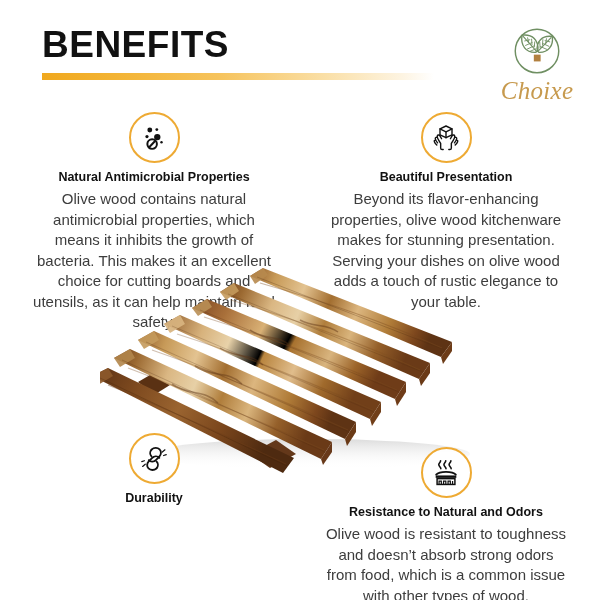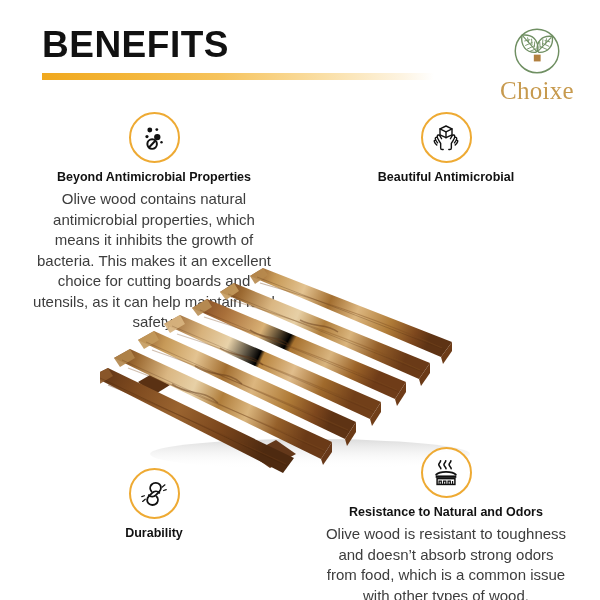--- a/index.html
+++ b/index.html
@@ -63,34 +63,35 @@
     text-align: center;
   }
   .logo-mark {
     width: 58px; height: 58px;
     margin: 0 auto;
     display: block;
   }
   .logo-word {
     margin-top: -2px;
     font-family: "Liberation Serif", serif;
+    font-style: italic;
     font-size: 25px;
     color: #c79a4e;
     letter-spacing: 0.3px;
     line-height: 1;
   }
 
   
   .benefit {
     position: absolute;
     text-align: center;
   }
   .b-tl { left: 20px;  top: 112px; width: 268px; }
   .b-tr { left: 312px; top: 112px; width: 268px; }
-  .b-bl { left: 20px;  top: 468px; width: 268px; }
+  .b-bl { left: 20px;  top: 433px; width: 268px; }
   .b-br { left: 312px; top: 447px; width: 268px; }
 
   .icon-ring {
     width: 51px; height: 51px;
     margin: 0 auto 7px auto;
     border: 2px solid #eeaa33;
     border-radius: 50%;
     display: flex;
     align-items: center;
     justify-content: center;
@@ -156,21 +157,21 @@
       <svg width="30" height="30" viewBox="0 0 32 32">
         <circle cx="11.5" cy="7.5" r="2.6" fill="#111"></circle>
         <circle cx="19" cy="7" r="1.5" fill="#111"></circle>
         <circle cx="8.5" cy="14.5" r="1.7" fill="#111"></circle>
         <circle cx="19.5" cy="15" r="3.4" fill="#111"></circle>
         <circle cx="24" cy="20.5" r="1.3" fill="#111"></circle>
         <circle cx="14" cy="22.5" r="5.1" fill="none" stroke="#111" stroke-width="2.1"></circle>
         <line x1="10.6" y1="26.1" x2="17.4" y2="18.9" stroke="#111" stroke-width="2.1"></line>
       </svg>
     </div>
-    <div class="b-title">Beyond Antimicrobial Properties</div>
+    <div class="b-title">Natural Antimicrobial Properties</div>
     <div class="b-body">Olive wood contains natural antimicrobial properties, which means it inhibits the growth of bacteria. This makes it an excellent choice for cutting boards and utensils, as it can help maintain food safety.</div>
   </div>
 
   <div class="benefit b-tr">
     <div class="icon-ring">
       <svg width="30" height="30" viewBox="0 0 32 32">
         <g fill="none" stroke="#111" stroke-width="1.5" stroke-linejoin="round" stroke-linecap="round">
 
           <path d="M16 3.2 L22.4 6.3 L22.4 12.6 L16 15.7 L9.6 12.6 L9.6 6.3 Z"></path>
           <path d="M9.6 6.3 L16 9.4 L22.4 6.3"></path>
@@ -183,21 +184,22 @@
           <path d="M4.8 18.3 C3.9 18.2 3.2 18.9 3.6 19.9 C4 21 5.1 22.4 6.2 23.5"></path>
 
           <path d="M22.8 13.2 C23.8 12.4 25.1 12.7 25.3 13.9 C25.5 15.1 24.7 17 23.7 18.6
                    L21.7 21.8 L21.7 26.6 C21.7 27.6 21 28.3 20.1 28.3 L19 28.3"></path>
           <path d="M22.8 13.2 L20.7 16.8"></path>
           <path d="M25.4 15.4 C26.5 15 27.6 15.6 27.4 16.8 C27.2 18.1 26.1 19.8 25 21.2"></path>
           <path d="M27.2 18.3 C28.1 18.2 28.8 18.9 28.4 19.9 C28 21 26.9 22.4 25.8 23.5"></path>
         </g>
       </svg>
     </div>
-    <div class="b-title">Beautiful Antimicrobial</div>
+    <div class="b-title">Beautiful Presentation</div>
+    <div class="b-body">Beyond its flavor-enhancing properties, olive wood kitchenware makes for stunning presentation. Serving your dishes on olive wood adds a touch of rustic elegance to your table.</div>
   </div>
 
   <div class="wood-wrap">
     <svg width="400" height="215" viewBox="0 0 400 215">
       <defs>
         <linearGradient id="wg1" x1="0" y1="0" x2="1" y2="0.25">
           <stop offset="0%" stop-color="#7a4420"></stop>
           <stop offset="18%" stop-color="#a9703a"></stop>
           <stop offset="38%" stop-color="#d9b176"></stop>
           <stop offset="52%" stop-color="#b5working"></stop>

